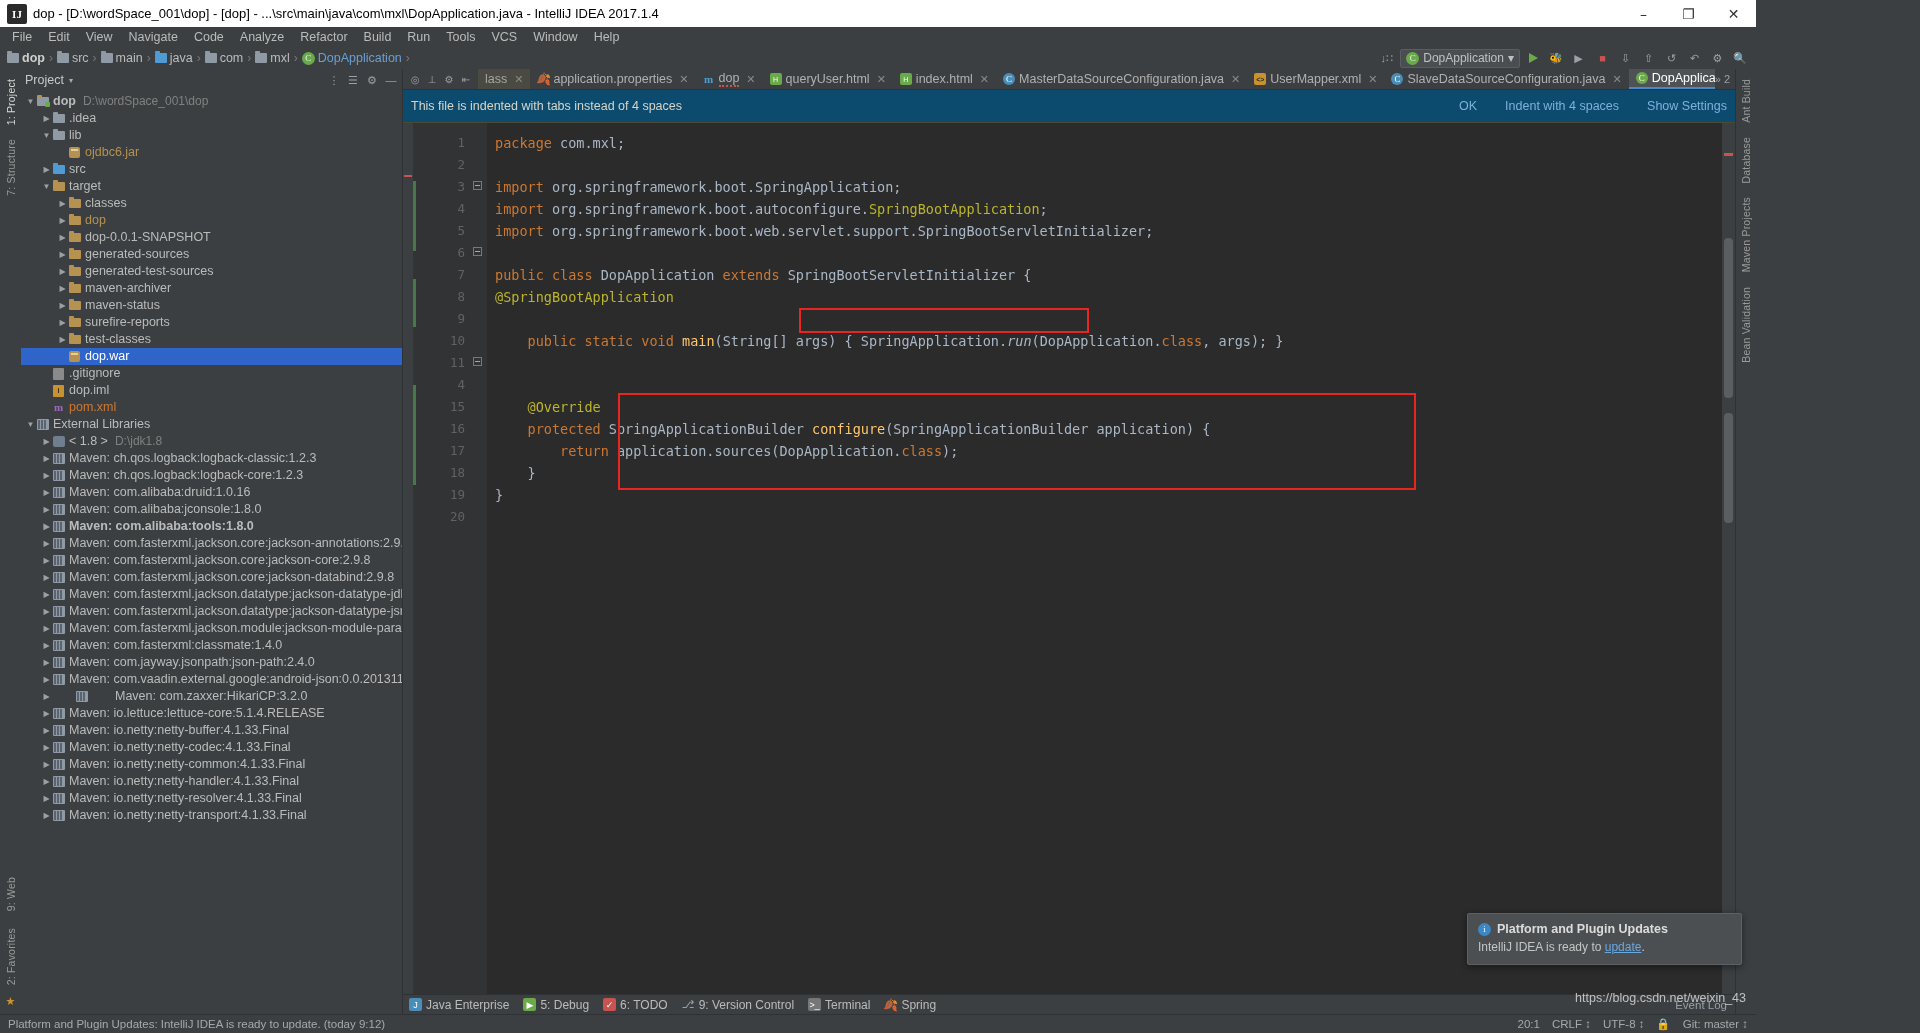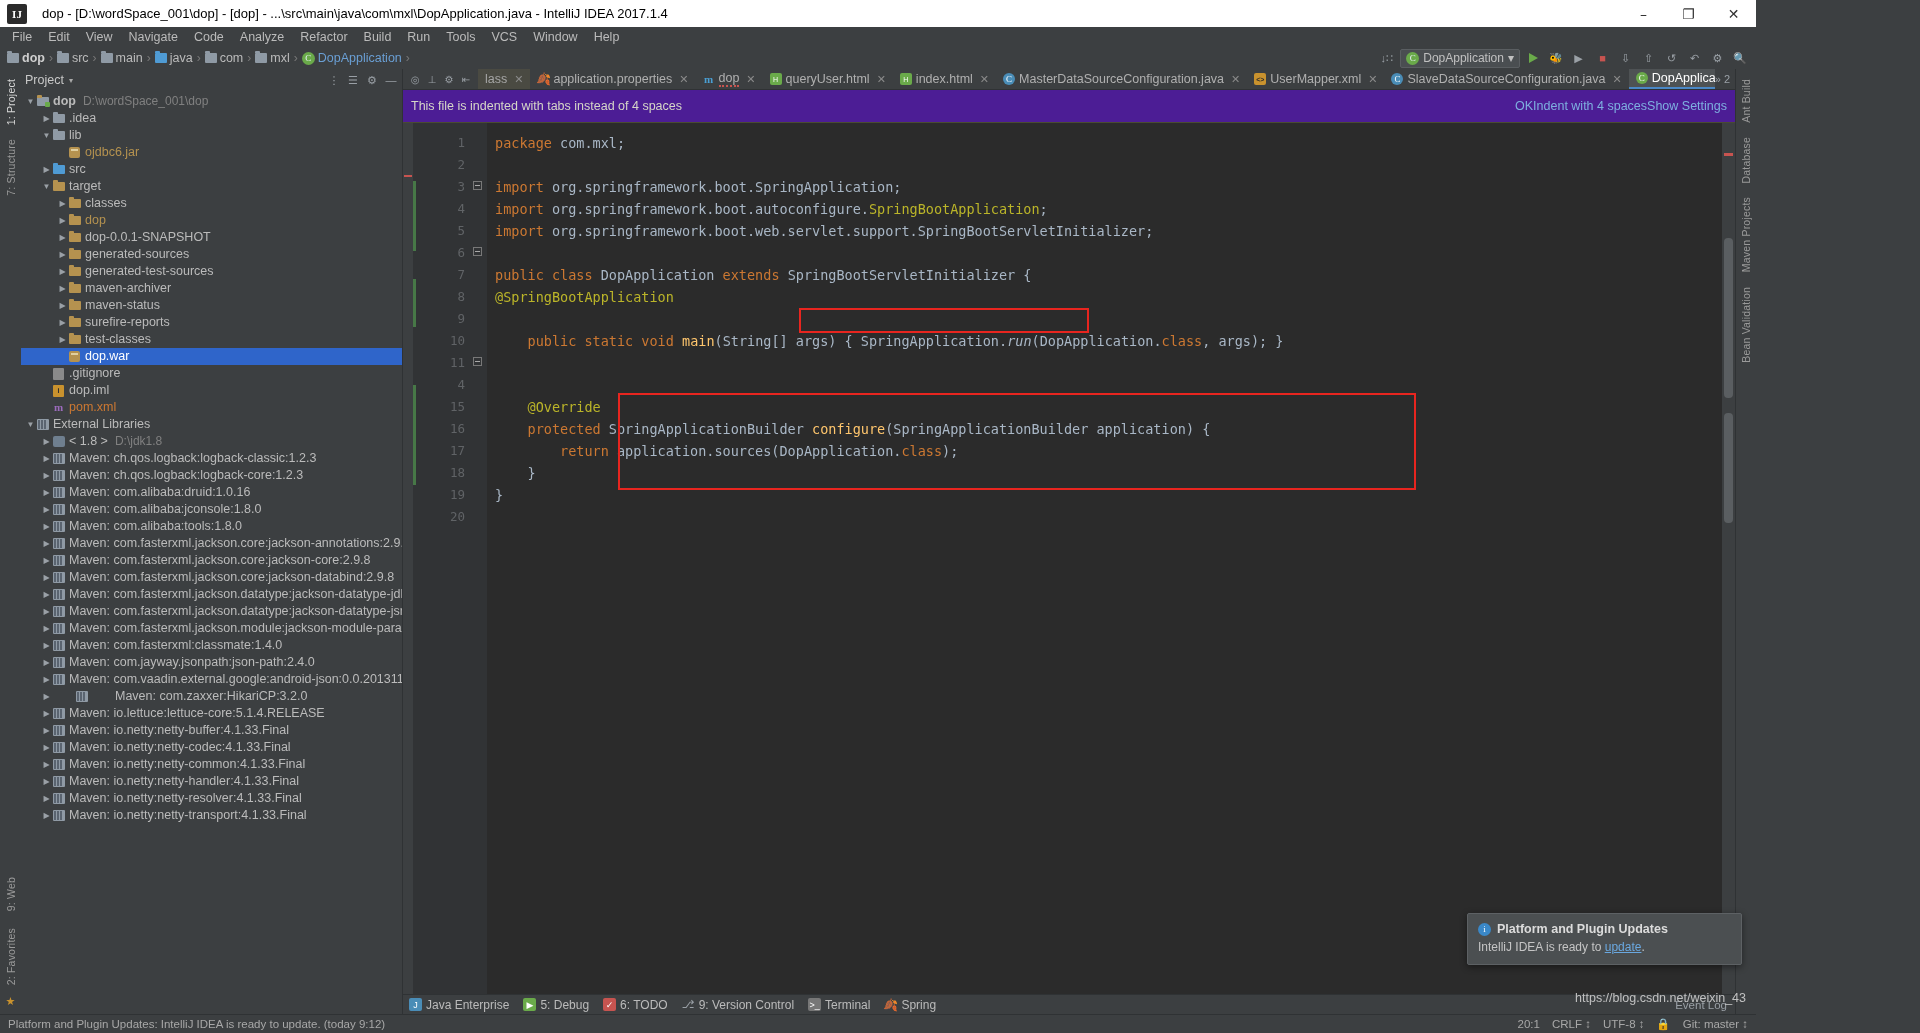--- a/index.html
+++ b/index.html
@@ -17,21 +17,21 @@
     height:27px; background:#ffffff; color:#000000;
     display:flex; align-items:center; flex:none;
     font-size:13px; position:relative;
   }
   .titlebar .tb-icon {
     width:20px; height:20px; margin:0 6px 0 7px; flex:none;
     background:#2b2b2b; color:#fff; border-radius:2px;
     display:flex; align-items:center; justify-content:center;
     font-size:11px; font-weight:bold; font-family:"Liberation Serif",serif;
   }
-  .titlebar .tb-title { white-space:nowrap;margin-left:9px; }
+  .titlebar .tb-title { white-space:nowrap; }
   .win-controls { position:absolute; right:0; top:0; height:27px; display:flex; }
   .win-btn {
     width:45px; height:27px; display:flex; align-items:center; justify-content:center;
     font-size:14px; color:#333; font-family:"DejaVu Sans",sans-serif;
   }
 
   
   .menubar {
     height:20px; background:#3c3f41; display:flex; align-items:center;
     padding-left:4px; flex:none; font-size:12.5px; color:#bbbbbb;
@@ -136,24 +136,24 @@
   .ti { width:12px;height:12px;flex:none;display:flex;align-items:center;justify-content:center;font-size:9px;border-radius:2px; }
   .ti.html { background:#6aaa4a; color:#fff; font-size:7px; }
   .ti.java { background:#4a8db7; color:#fff; border-radius:50%; font-family:"Liberation Serif",serif; }
   .ti.xml { background:#c9922e; color:#2b2b2b; font-size:7px; font-weight:bold; }
   .ti.m { background:transparent; color:#4a9fd4; font-weight:bold; font-size:11px; font-family:"Liberation Serif",serif;}
   .ti.leaf { background:transparent; color:#6aaa4a; font-size:12px; }
   .tabrow-right { margin-left:auto; display:flex; align-items:center; gap:4px; padding-right:5px; flex:none; color:#9aa0a6; font-size:11px;}
 
   
   .banner {
-    height:22px; flex:none; background:#4c1d95; display:flex; align-items:center;
+    height:22px; flex:none; background:#0c4a6e; display:flex; align-items:center;
     padding:16px 8px; font-size:12.5px; color:#d6d6c8; border-bottom:1px solid #4a4b32;
   }
-  .banner .links { margin-left:auto; display:flex; gap:0;text-align:center; }
+  .banner .links { margin-left:auto; display:flex; gap:28px;text-align:center; }
   .banner .links a { color:#7eb0e0; text-decoration:none; }
 
   
   .code-wrap { flex:1; display:flex; min-height:0; position:relative; background:#2b2b2b; }
   .err-stripe { width:10px; flex:none; background:#3c3f41; position:relative; }
   .err-stripe .mk { position:absolute; left:1px; width:8px; height:2px; }
   .gutter {
     width:60px; flex:none; background:#313335; position:relative;
     font-family:"DejaVu Sans Mono", monospace; font-size:12.5px; color:#606366;
     text-align:right; padding-top:9px;
@@ -507,21 +507,21 @@
             </span>
             <span class="tlabel" style="">Maven: com.alibaba:druid:1.0.16</span>
           </div>
           <div class="trow" style="padding-left: 20px;">
             <span class="arrow right"></span>
             <span class="tico">
               <span class="lib"></span>
             </span>
             <span class="tlabel" style="">Maven: com.alibaba:jconsole:1.8.0</span>
           </div>
-          <div class="trow" style="padding-left: 20px;">
+          <div class="trow" style="padding-left: 20px; font-weight: bold;">
             <span class="arrow right"></span>
             <span class="tico">
               <span class="lib"></span>
             </span>
             <span class="tlabel" style="">Maven: com.alibaba:tools:1.8.0</span>
           </div>
           <div class="trow" style="padding-left: 20px;">
             <span class="arrow right"></span>
             <span class="tico">
               <span class="lib"></span>

